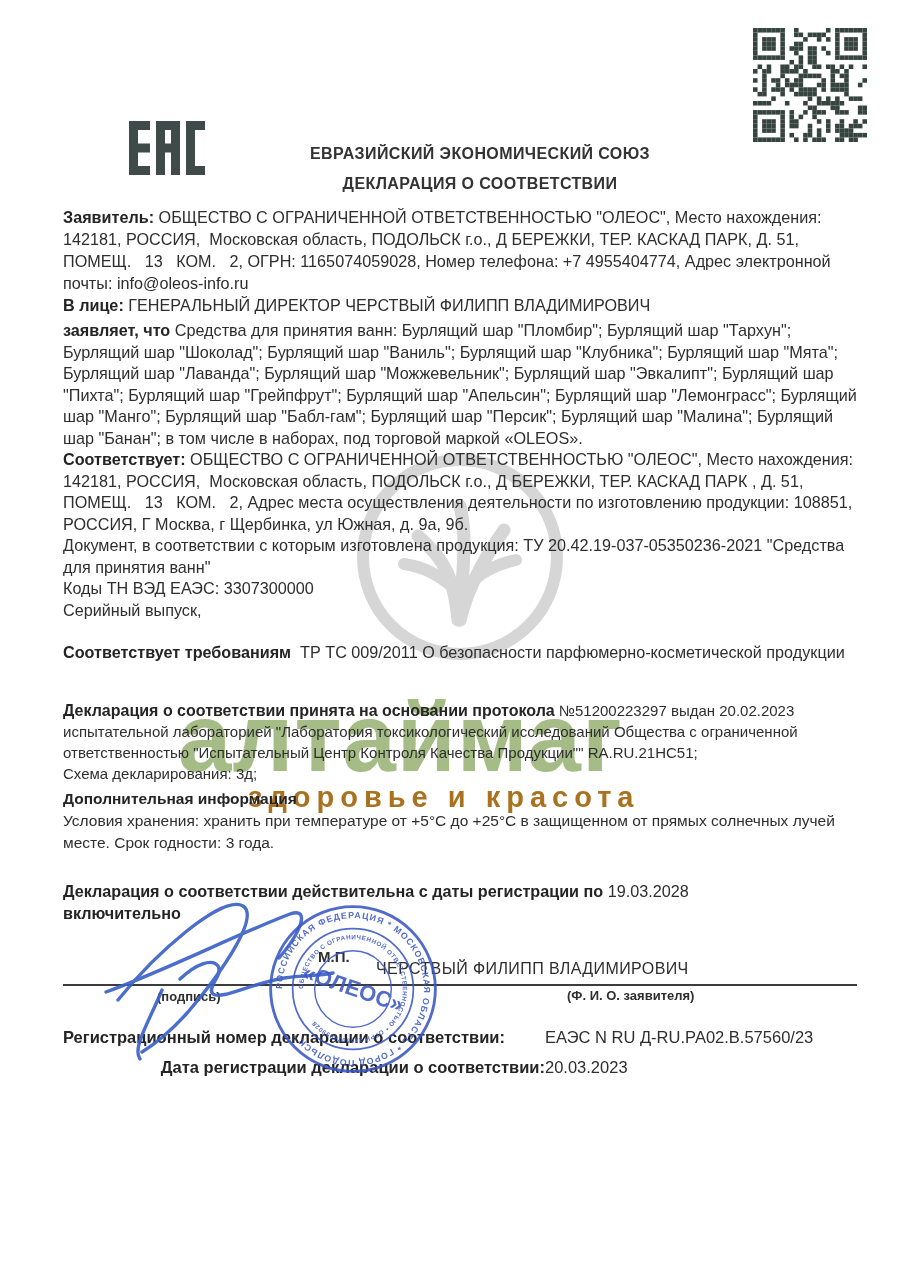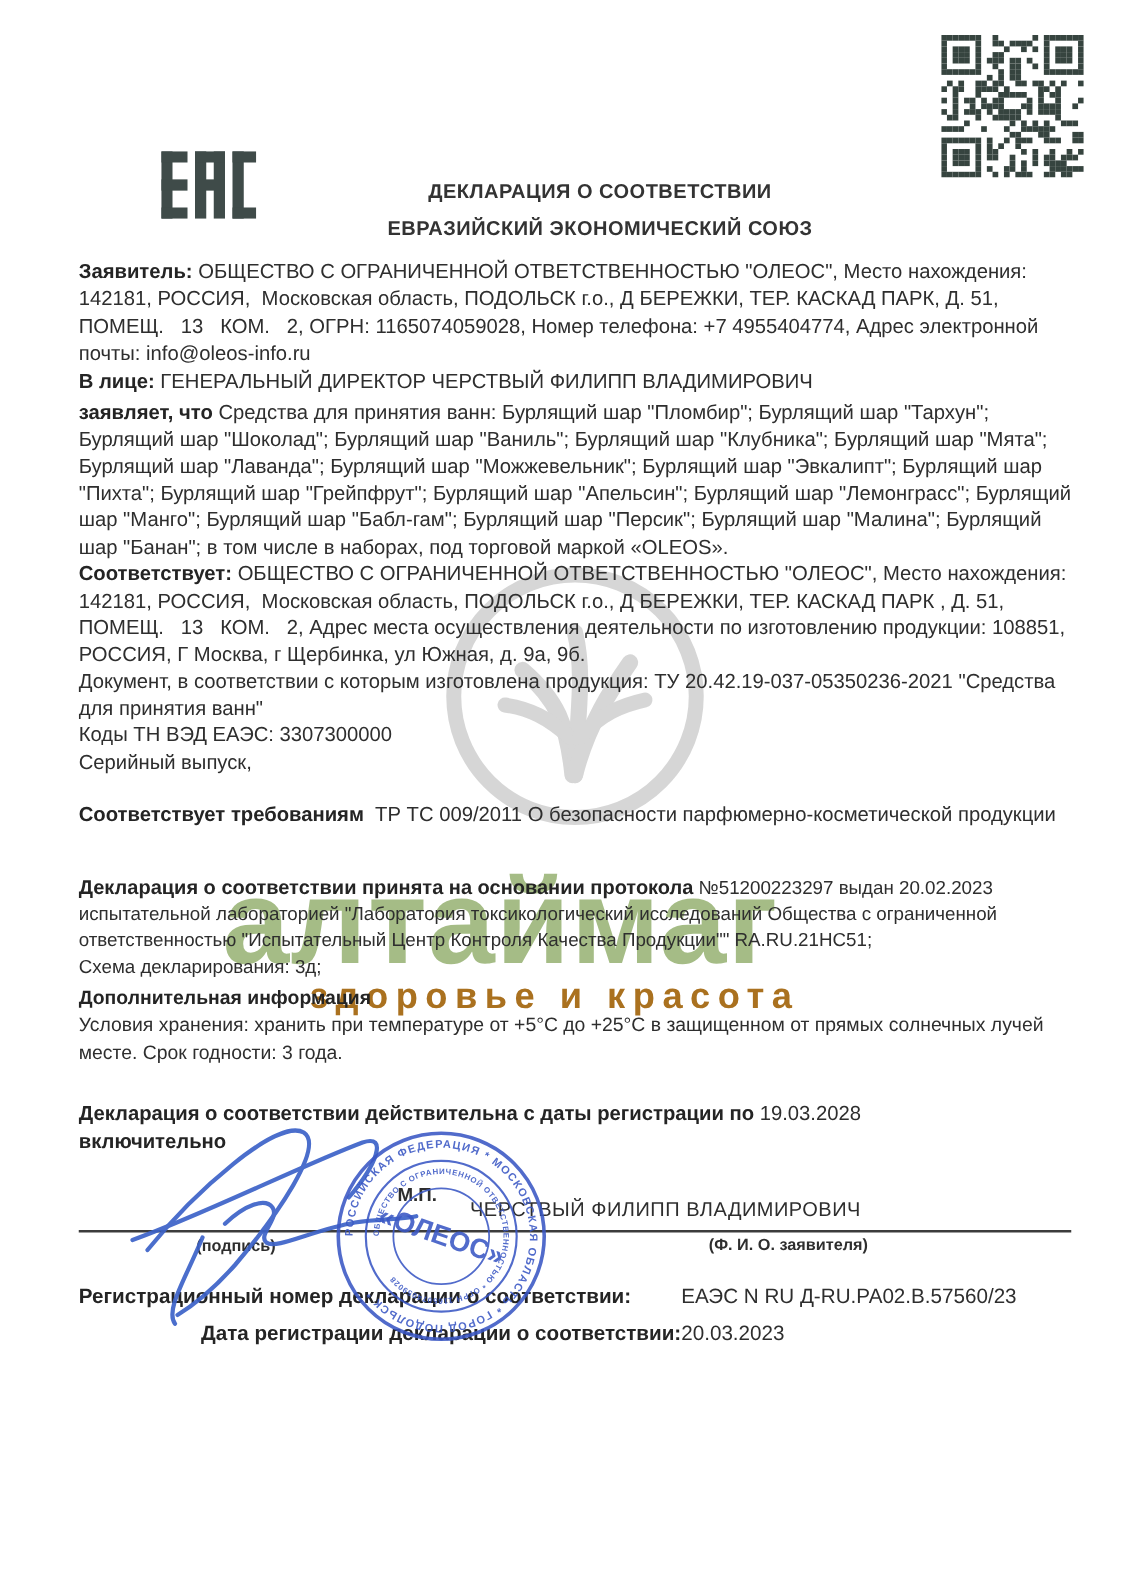--- a/index.html
+++ b/index.html
@@ -350,22 +350,22 @@
     <rect x="27" y="0" width="9" height="54"></rect>
       <rect x="42" y="0" width="9" height="54"></rect>
     <rect x="27" y="0" width="24" height="9"></rect>
       <rect x="27" y="22.5" width="24" height="9"></rect>
     <rect x="57" y="0" width="9" height="54"></rect>
       <rect x="57" y="0" width="19" height="9"></rect>
     <rect x="57" y="45" width="19" height="9"></rect>
   </svg>
 
   <div class="titles">
+    <div>ЕВРАЗИЙСКИЙ ЭКОНОМИЧЕСКИЙ СОЮЗ</div>
     <div>ДЕКЛАРАЦИЯ О СООТВЕТСТВИИ</div>
-    <div>ЕВРАЗИЙСКИЙ ЭКОНОМИЧЕСКИЙ СОЮЗ</div>
   </div>
 
   <svg class="wm-tree" width="224" height="218" viewBox="0 0 224 218" fill="none" stroke="#b5b5b5" stroke-linecap="round">
     <circle cx="112" cy="109" r="97" stroke-width="12"></circle>
     <path d="M 110 172 C 106 132, 98 112, 70 88" stroke-width="13"></path>
     <path d="M 112 172 C 114 122, 120 92, 112 58" stroke-width="13"></path>
     <path d="M 112 172 C 122 132, 142 102, 156 82" stroke-width="13"></path>
     <path d="M 108 142 C 90 126, 76 119, 56 116" stroke-width="12"></path>
     <path d="M 116 142 C 132 123, 150 116, 168 112" stroke-width="12"></path>
   </svg>

